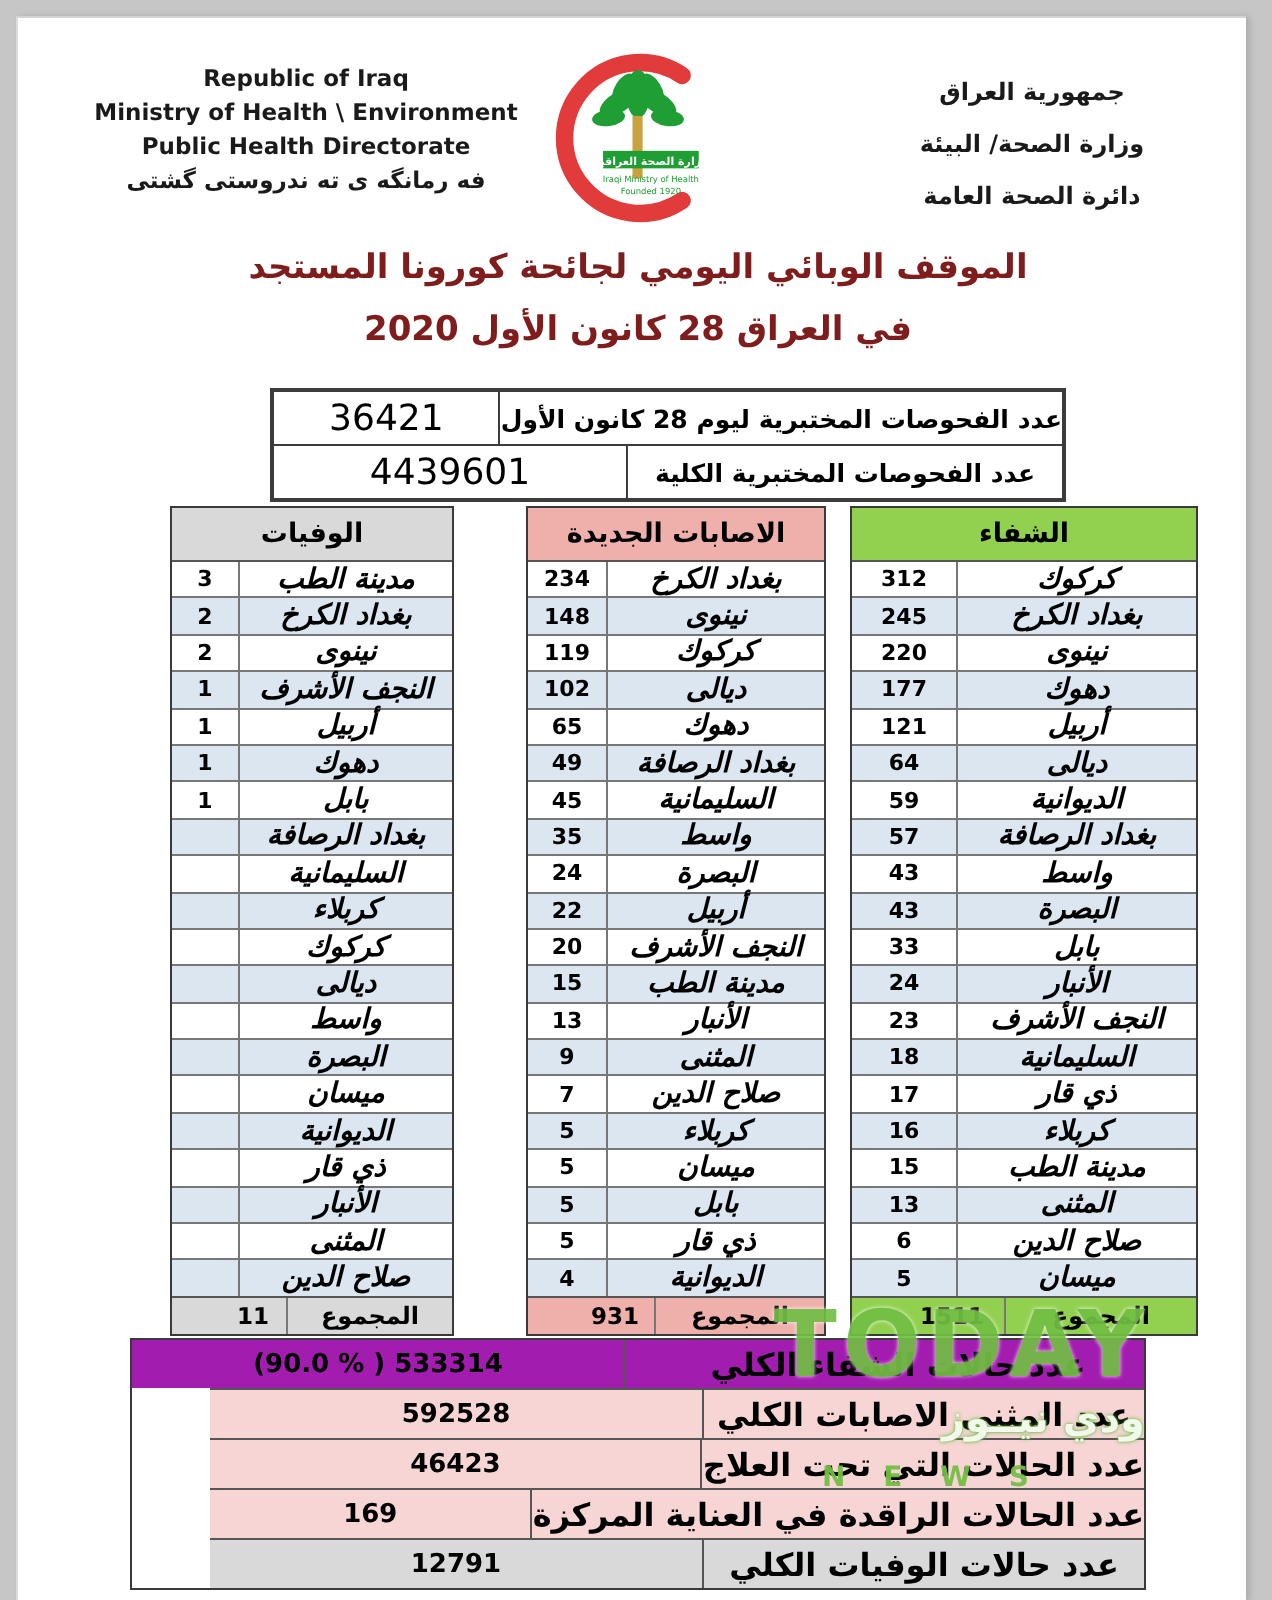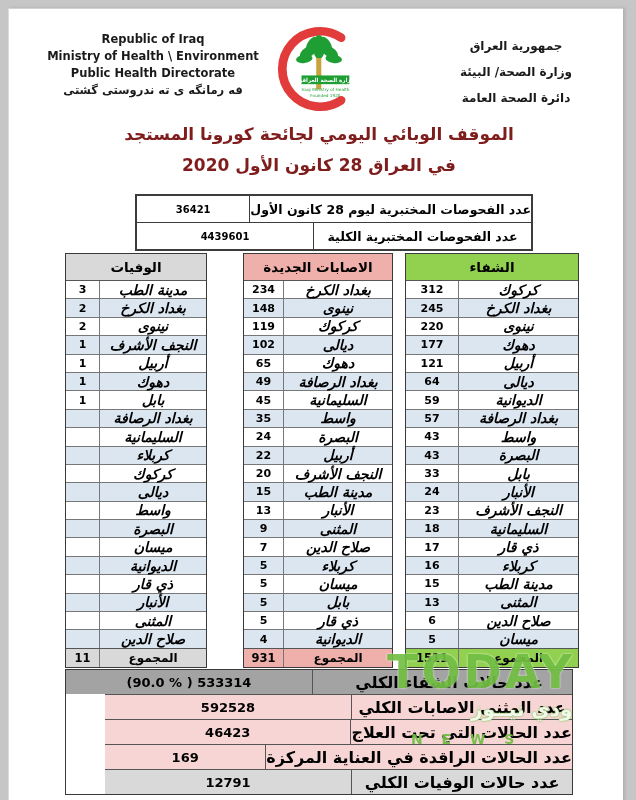--- a/index.html
+++ b/index.html
@@ -16,37 +16,37 @@
   .hdr-ar div{white-space:nowrap;}
   .logo{position:absolute;left:262px;top:14px;width:96px;height:92px;}
   
   .title{position:absolute;left:60px;top:110px;width:500px;text-align:center;direction:rtl;
          font-weight:bold;font-size:17px;line-height:31px;color:#7f1d1d;}
   
   .tests{position:absolute;left:126px;top:185px;width:394px;border:2px solid #3c3c3c;background:#fff;}
   .tests .trow{display:flex;height:26px;}
   .tests .trow + .trow{border-top:1.5px solid #3c3c3c;}
   .tests .tval{width:176px;border-right:1.5px solid #3c3c3c;display:flex;align-items:center;justify-content:center;
-               font-weight:bold;font-size:10px;}
+               font-weight:normal;font-size:18px;}
   .tests .tlab{flex:1;display:flex;align-items:center;justify-content:center;direction:rtl;
                font-weight:bold;font-size:12.5px;white-space:nowrap;}
   
-  .mini{position:absolute;top:244px;border:1.6px solid #3a3a3a;background:#5eead4;}
+  .mini{position:absolute;top:244px;border:1.6px solid #3a3a3a;background:#5eead4;margin-left:20px;}
   .mini-head{height:26px;line-height:26px;text-align:center;font-weight:bold;font-size:13.5px;
              border-bottom:1px solid #555;direction:rtl;}
   .mrow{display:flex;height:17.4px;}
   .mrow + .mrow{border-top:1px solid #777;}
   .mrow .num{border-right:1px solid #777;display:flex;align-items:center;justify-content:center;
              font-weight:bold;font-size:11px;background:#fff;}
   .mrow .nm{flex:1;display:flex;align-items:center;justify-content:center;direction:rtl;
             font-weight:bold;font-size:14px;white-space:nowrap;background:#fff;font-style:italic;}
   .mrow.alt .num,.mrow.alt .nm{background:var(--blue,#dce6f1);}
   .mtotal{display:flex;height:18px;border-top:1px solid #555;}
   .mtotal .num{border-right:1px solid #777;display:flex;align-items:center;justify-content:center;
-               font-weight:bold;font-size:11.5px;}
+               font-weight:bold;font-size:11.5px;padding-left:24px;}
   .mtotal .nm{flex:1;display:flex;align-items:center;justify-content:center;direction:rtl;
               font-weight:bold;font-size:12px;}
   #t-deaths{left:56px;width:140px;}   #t-deaths .num{width:33px;}
   #t-new{left:234px;width:148px;}     #t-new .num{width:39px;}
   #t-recov{left:396px;width:172px;}   #t-recov .num{width:52px;}
   
   .summary{position:absolute;left:56px;top:660px;width:506px;border:1.6px solid #3a3a3a;}
   .srow{display:flex;height:24px;}
   .srow + .srow{border-top:1px solid #555;margin-left:39px;}
   .srow .sval{width:246px;border-right:1px solid #555;display:flex;align-items:center;justify-content:center;
@@ -380,21 +380,21 @@
             <span class="nm">ميسان</span>
           </div>
         </div>
       <div class="mtotal">
         <div class="num" style="background: rgb(146, 208, 80);">1511</div>
         <div class="nm" style="background: rgb(146, 208, 80);">المجموع</div>
       </div>
     </div>
 
     <div class="summary" id="summary-table">
-        <div class="srow" style="background: #a3a3a3; gap: 13px;">
+        <div class="srow" style="background: #a21caf; gap: 13px;">
           <div class="sval">(90.0 % )    533314</div>
           <div class="slab">عدد حالات الشفاء الكلي</div>
         </div>
         <div class="srow" style="background: rgb(246, 213, 212);">
           <div class="sval">592528</div>
           <div class="slab">عدد المثنى الاصابات الكلي</div>
         </div>
         <div class="srow" style="background: rgb(246, 213, 212);">
           <div class="sval">46423</div>
           <div class="slab">عدد الحالات التي تحت العلاج</div>

